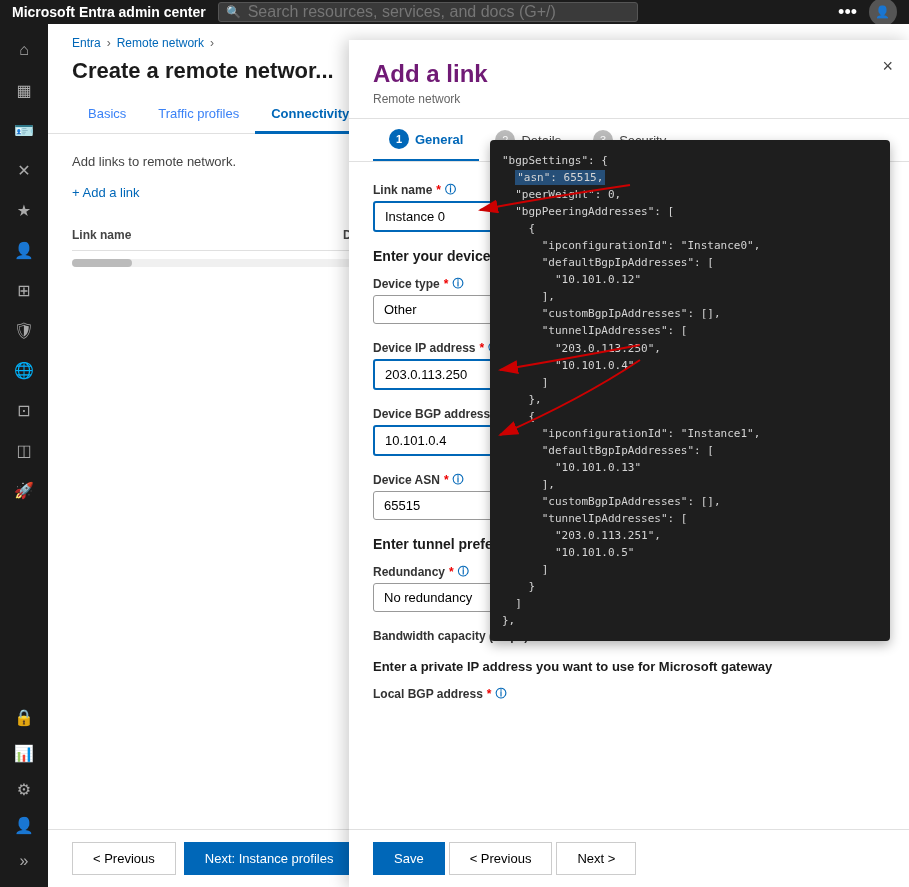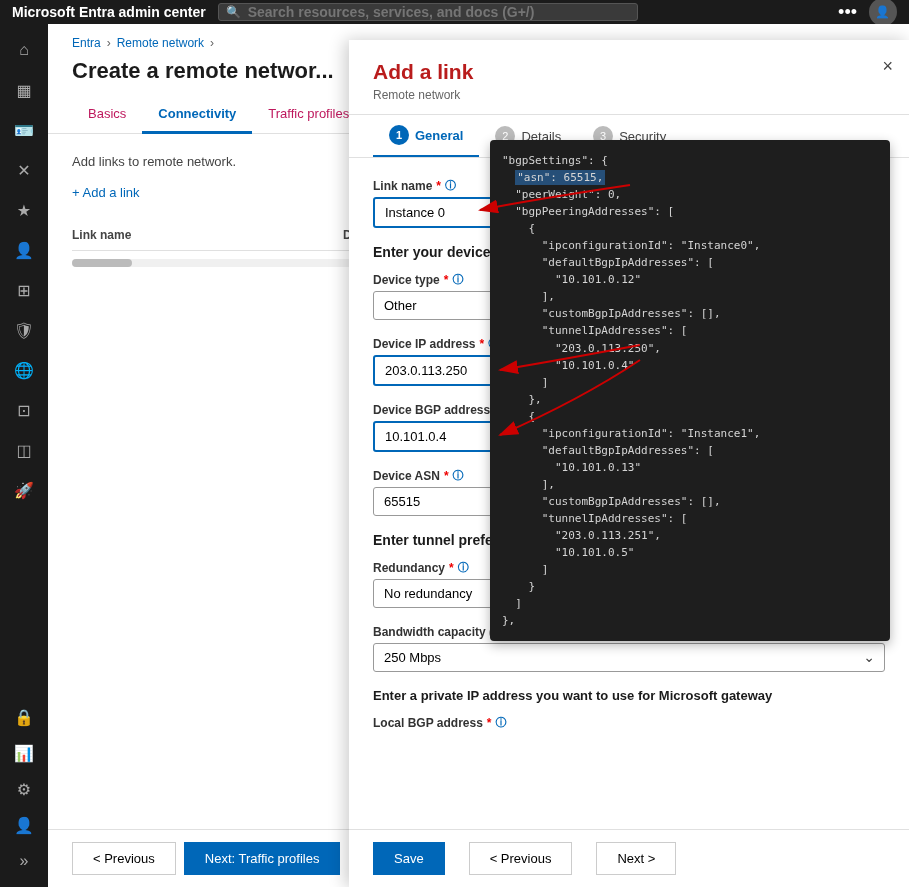--- a/index.html
+++ b/index.html
@@ -2,21 +2,21 @@
 <html><head>
   <meta charset="utf-8">
   <style>
     * { box-sizing: border-box; margin: 0; padding: 0; }
     body { font-family: 'Segoe UI', sans-serif; font-size: 13px; background: #f3f2f1; display: flex; flex-direction: column; height: 887px; overflow: hidden; }
 
     
     .topbar { background: #1b1b1b; height: 24px; display: flex; align-items: center; padding: 0 12px; gap: 12px; flex-shrink: 0; }
     .topbar-brand { color: white; font-size: 14px; font-weight: 600; white-space: nowrap; }
     .topbar-search { flex: 1; max-width: 420px; background: #3a3a3a; border: 1px solid #555; border-radius: 3px; display: flex; align-items: center; padding: 0 8px; gap: 6px; }
-    .topbar-search input { background: transparent; border: none; outline: none; color: #5eead4; font-size: 14px; width: 100%; font-weight: bold; }
+    .topbar-search input { background: transparent; border: none; outline: none; color: #5eead4; font-size: 16px; width: 100%; }
     .topbar-search-icon { color: #aaa; font-size: 12px; }
     .topbar-right { display: flex; align-items: center; gap: 12px; margin-left: auto; }
     .topbar-dots { color: white; font-size: 18px; cursor: pointer; }
     .topbar-avatar { width: 28px; height: 28px; border-radius: 50%; background: #555; display: flex; align-items: center; justify-content: center; color: white; font-size: 12px; }
 
     
     .main-layout { display: flex; flex: 1; overflow: hidden; }
 
     
     .sidebar { width: 48px; background: #1b1b1b; display: flex; flex-direction: column; align-items: center; padding: 8px 0; gap: 4px; flex-shrink: 0; }
@@ -30,21 +30,21 @@
     
     .breadcrumb { padding: 12px 24px 4px; display: flex; align-items: center; gap: 6px; font-size: 12px; color: #0067b8; }
     .breadcrumb-sep { color: #666; }
     .breadcrumb-current { color: #0067b8; }
 
     
     .page-title { padding: 4px 24px 12px; font-size: 22px; font-weight: 600; color: #1b1b1b; }
 
     
     .tabs { display: flex; padding: 0 24px; border-bottom: 1px solid #e0e0e0; gap: 0; }
-    .tab { padding: 10px 16px; font-size: 13px; cursor: pointer; color: #be185d; border-bottom: 3px solid transparent; margin-bottom: -1px; }
+    .tab { padding: 10px 16px; font-size: 13px; cursor: pointer; color: #3b82f6; border-bottom: 3px solid transparent; margin-bottom: -1px; }
     .tab.active { color: #0067b8; border-bottom-color: #0067b8; font-weight: 600; }
 
     
     .page-content { flex: 1; padding: 20px 24px; overflow-y: auto; }
     .add-links-text { font-size: 13px; color: #444; margin-bottom: 16px; }
     .add-link-btn { display: flex; align-items: center; gap: 6px; color: #0067b8; font-size: 13px; cursor: pointer; margin-bottom: 20px; }
 
     
     .table-header { display: flex; gap: 0; padding: 8px 0; border-bottom: 1px solid #e0e0e0; font-weight: 600; font-size: 12px; color: #444; }
     .table-col { flex: 1; }
@@ -52,21 +52,21 @@
     .scrollbar-thumb { width: 60px; height: 8px; background: #bbb; border-radius: 4px; position: absolute; left: 0; }
 
     
     .bottom-nav { padding: 12px 24px; border-top: 1px solid #e0e0e0; display: flex; gap: 8px; background: white; flex-shrink: 0; }
     .btn { padding: 8px 20px; border-radius: 0; font-size: 13px; cursor: pointer; border: 1px solid #ccc; background: white; }
     .btn-primary { background: #0067b8; color: white; border-color: #0067b8; }
 
     
     .panel-overlay { position: fixed; top: 40px; right: 0; bottom: 0; width: 560px; background: white; box-shadow: -4px 0 16px rgba(0,0,0,0.2); display: flex; flex-direction: column; z-index: 100; }
     .panel-header { padding: 20px 24px 12px; border-bottom: 1px solid #e0e0e0; flex-shrink: 0; }
-    .panel-title { font-size: 21px; font-weight: 600; color: #b91c1c; margin-bottom: 4px; }
+    .panel-title { font-size: 24px; font-weight: 600; color: #701a75; margin-bottom: 4px; }
     .panel-subtitle { font-size: 12px; color: #666; }
     .panel-close { position: absolute; top: 16px; right: 16px; font-size: 18px; cursor: pointer; color: #444; background: none; border: none; }
 
     
     .panel-tabs { display: flex; padding: 0 24px; border-bottom: 1px solid #e0e0e0; gap: 0; flex-shrink: 0; }
     .panel-tab { padding: 10px 16px; font-size: 13px; cursor: pointer; color: #444; display: flex; align-items: center; gap: 6px; }
     .panel-tab.active { color: #0067b8; border-bottom: 2px solid #0067b8; font-weight: 600; }
     .panel-tab-num { width: 20px; height: 20px; border-radius: 50%; background: #0067b8; color: white; font-size: 11px; display: flex; align-items: center; justify-content: center; }
     .panel-tab-num.inactive { background: #bbb; }
 
@@ -85,21 +85,21 @@
 
     
     .annotation-layer { position: fixed; top: 0; left: 0; width: 909px; height: 887px; pointer-events: none; z-index: 300; }
 
     
     .select-wrapper { position: relative; }
     .select-wrapper::after { content: '⌄'; position: absolute; right: 10px; top: 50%; transform: translateY(-55%); pointer-events: none; color: #444; font-size: 14px; }
     .select-wrapper select { padding-right: 28px; }
 
     
-    .panel-bottom { padding: 12px 24px; border-top: 1px solid #e0e0e0; display: flex; gap: 24px; background: white; flex-shrink: 0; }
+    .panel-bottom { padding: 12px 24px; border-top: 1px solid #e0e0e0; display: flex; gap: 4px; background: white; flex-shrink: 0; }
   </style>
 </head>
 <body>
 
 <div class="topbar">
   <span class="topbar-brand">Microsoft Entra admin center</span>
   <div class="topbar-search">
     <span class="topbar-search-icon">🔍</span>
     <input type="text" placeholder="Search resources, services, and docs (G+/)" style="">
   </div>
@@ -139,42 +139,42 @@
       <span style="cursor:pointer">Entra</span>
       <span class="breadcrumb-sep">›</span>
       <span class="breadcrumb-current" style="cursor:pointer">Remote network</span>
       <span class="breadcrumb-sep">›</span>
     </div>
 
     <div class="page-title">Create a remote networ...</div>
 
     <div class="tabs">
       <div class="tab">Basics</div>
+      <div class="tab">Traffic profiles</div>
       <div class="tab active">Connectivity</div>
-      <div class="tab">Traffic profiles</div>
     </div>
 
     <div class="page-content">
       <div class="add-links-text">Add links to remote network.</div>
       <div class="add-link-btn">+ Add a link</div>
 
       <div class="table-header">
         <div class="table-col">Link name</div>
         <div class="table-col">Device type</div>
         <div class="table-col">D</div>
       </div>
 
       <div class="scrollbar-area">
         <div class="scrollbar-thumb"></div>
       </div>
     </div>
 
     <div class="bottom-nav">
       <button class="btn">&lt; Previous</button>
-      <button class="btn btn-primary">Next: Traffic profiles</button>
+      <button class="btn btn-primary">Next: Instance profiles</button>
     </div>
   </div>
 </div>
 
 <div class="panel-overlay">
   <div class="panel-header">
     <div class="panel-title">Add a link</div>
     <div class="panel-subtitle">Remote network</div>
     <button class="panel-close">×</button>
   </div>
@@ -260,25 +260,20 @@
           <option>No redundancy</option>
         </select>
       </div>
     </div>
 
     <div class="field-group">
       <div class="field-label">
         <span>Bandwidth capacity (Mbps)</span>
         <span class="req">*</span>
         <span class="info-icon">ⓘ</span>
-      </div>
-      <div class="select-wrapper">
-        <select class="field-input field-select">
-          <option>250 Mbps</option>
-        </select>
       </div>
     </div>
 
     <div class="section-title" style="font-size:13px;font-weight:700;">Enter a private IP address you want to use for Microsoft gateway</div>
 
     <div class="field-group">
       <div class="field-label">
         <span>Local BGP address</span>
         <span class="req">*</span>
         <span class="info-icon">ⓘ</span>

